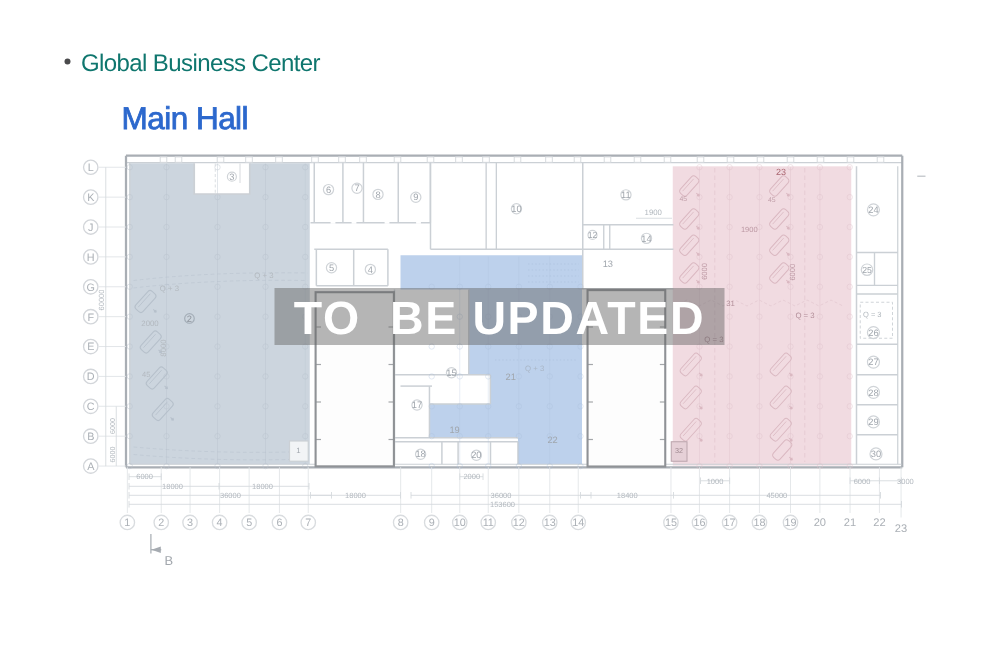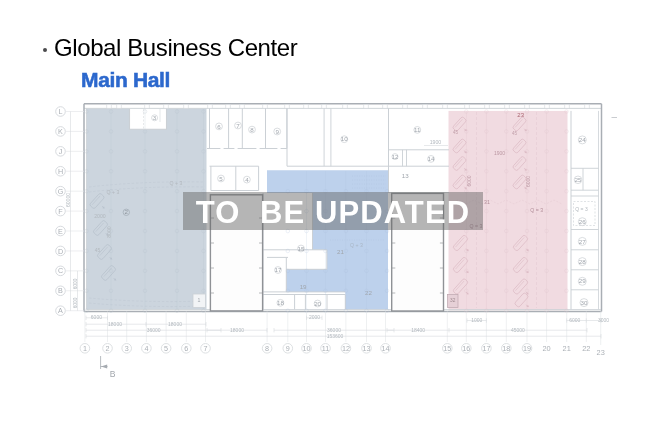--- a/index.html
+++ b/index.html
@@ -1,23 +1,23 @@
 <!DOCTYPE html>
 <html><head>
 <meta charset="utf-8">
 <style>
   html,body { margin:0; padding:0; }
   body { width:660px; height:440px; background:#ffffff; position:relative;
          font-family:"Liberation Sans", sans-serif; overflow:hidden; }
-  .hdr { position:absolute; left:43px; top:34px; font-size:24px; color:#000000;
+  .hdr { position:absolute; left:43px; top:34px; font-size:16px; color:#0f766e;
           letter-spacing:-0.4px; }
   .hdr .dot { display:inline-block; width:4px; height:4px; border-radius:50%;
                background:#4a4a4c; vertical-align:4px; margin-right:7px; }
   .sub { position:absolute; left:81px; top:68px; font-size:21px; color:#2c68cd;
-          font-weight:700; -webkit-text-stroke:0.55px #2c68cd; letter-spacing:-0.35px; }
+          font-weight:400; -webkit-text-stroke:0.55px #2c68cd; letter-spacing:-0.35px; }
   .plan { position:absolute; left:0; top:0; filter: blur(0.5px); }
 </style>
 </head>
 <body>
 
 <div class="hdr"><span class="dot"></span>Global Business Center</div>
 
 <div class="sub">Main Hall</div>
 
 <svg class="plan" width="660" height="440" viewBox="0 0 660 440" font-family="Liberation Sans, sans-serif">

